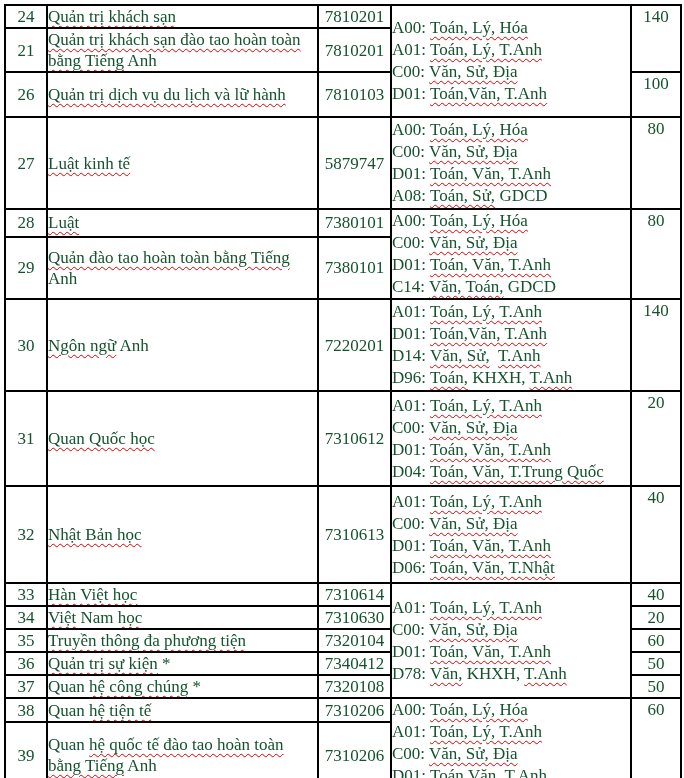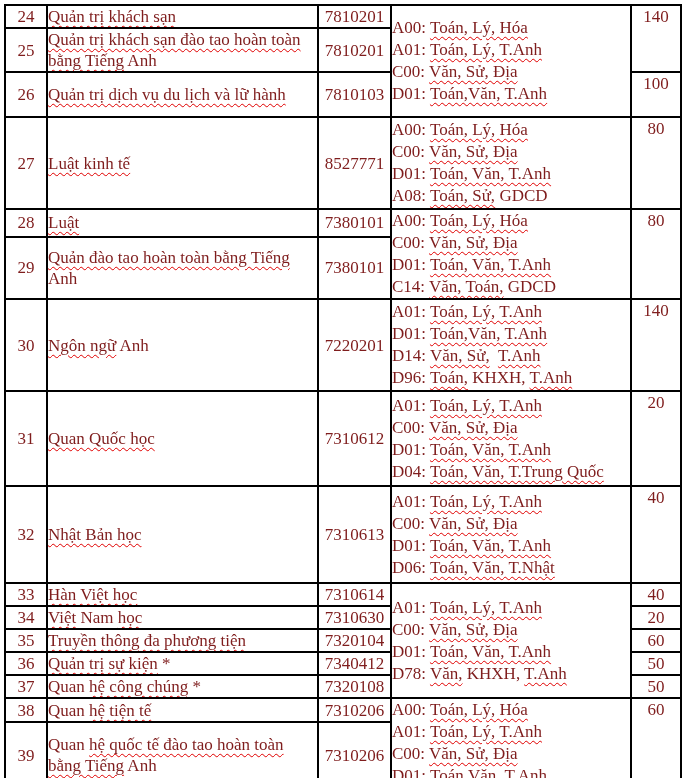--- a/index.html
+++ b/index.html
@@ -2,21 +2,21 @@
 <html><head>
 <meta charset="utf-8">
 <style>
   html,body{margin:0;padding:0;background:#ffffff;}
   .page{
     width:684px;height:778px;
     background:#ffffff;
     box-sizing:border-box;
     padding:4px 0 0 4px;
     font-family:"Liberation Serif","DejaVu Serif",serif;
-    color:#7f1d1d;
+    color:#14532d;
   }
   table.adm{
     width:676px;
     border-collapse:collapse;
     table-layout:fixed;
   }
   table.adm td{
     border:2px solid #000000;
     font-size:17px;
     line-height:21px;
@@ -58,35 +58,35 @@
       <td class="code">7810201</td>
       <td class="combos" rowspan="3">
         <div class="combo-line"><span>A00: </span><span class="sq">Toán, Lý, Hóa</span></div>
         <div class="combo-line"><span>A01: </span><span class="sq">Toán, Lý, T.Anh</span></div>
         <div class="combo-line"><span>C00: </span><span class="sq">Văn, Sử, Địa</span></div>
         <div class="combo-line"><span>D01: </span><span class="sq">Toán,Văn, T.Anh</span></div>
       </td>
       <td class="quota-top" rowspan="2">140</td>
     </tr>
     <tr style="height:38px">
-      <td class="no">25</td>
+      <td class="no">21</td>
       <td class="name"><span class="sq">Quản trị khách sạn đào tao hoàn toàn bằng Tiếng</span><span> Anh</span></td>
       <td class="code">7810201</td>
     </tr>
     <tr style="height:45px">
       <td class="no">26</td>
       <td class="name"><span class="sq">Quản trị dịch vụ du lịch và lữ hành</span></td>
       <td class="code">7810103</td>
       <td class="quota-top">100</td>
     </tr>
 
     <tr style="height:92px">
       <td class="no">27</td>
       <td class="name"><span class="sq">Luật kinh tế</span></td>
-      <td class="code">8527771</td>
+      <td class="code">5879747</td>
       <td class="combos">
         <div class="combo-line"><span>A00: </span><span class="sq">Toán, Lý, Hóa</span></div>
         <div class="combo-line"><span>C00: </span><span class="sq">Văn, Sử, Địa</span></div>
         <div class="combo-line"><span>D01: </span><span class="sq">Toán, Văn, T.Anh</span></div>
         <div class="combo-line"><span>A08: </span><span class="sq">Toán, Sử,</span><span> GDCD</span></div>
       </td>
       <td class="quota-top">80</td>
     </tr>
 
     <tr style="height:25px">

